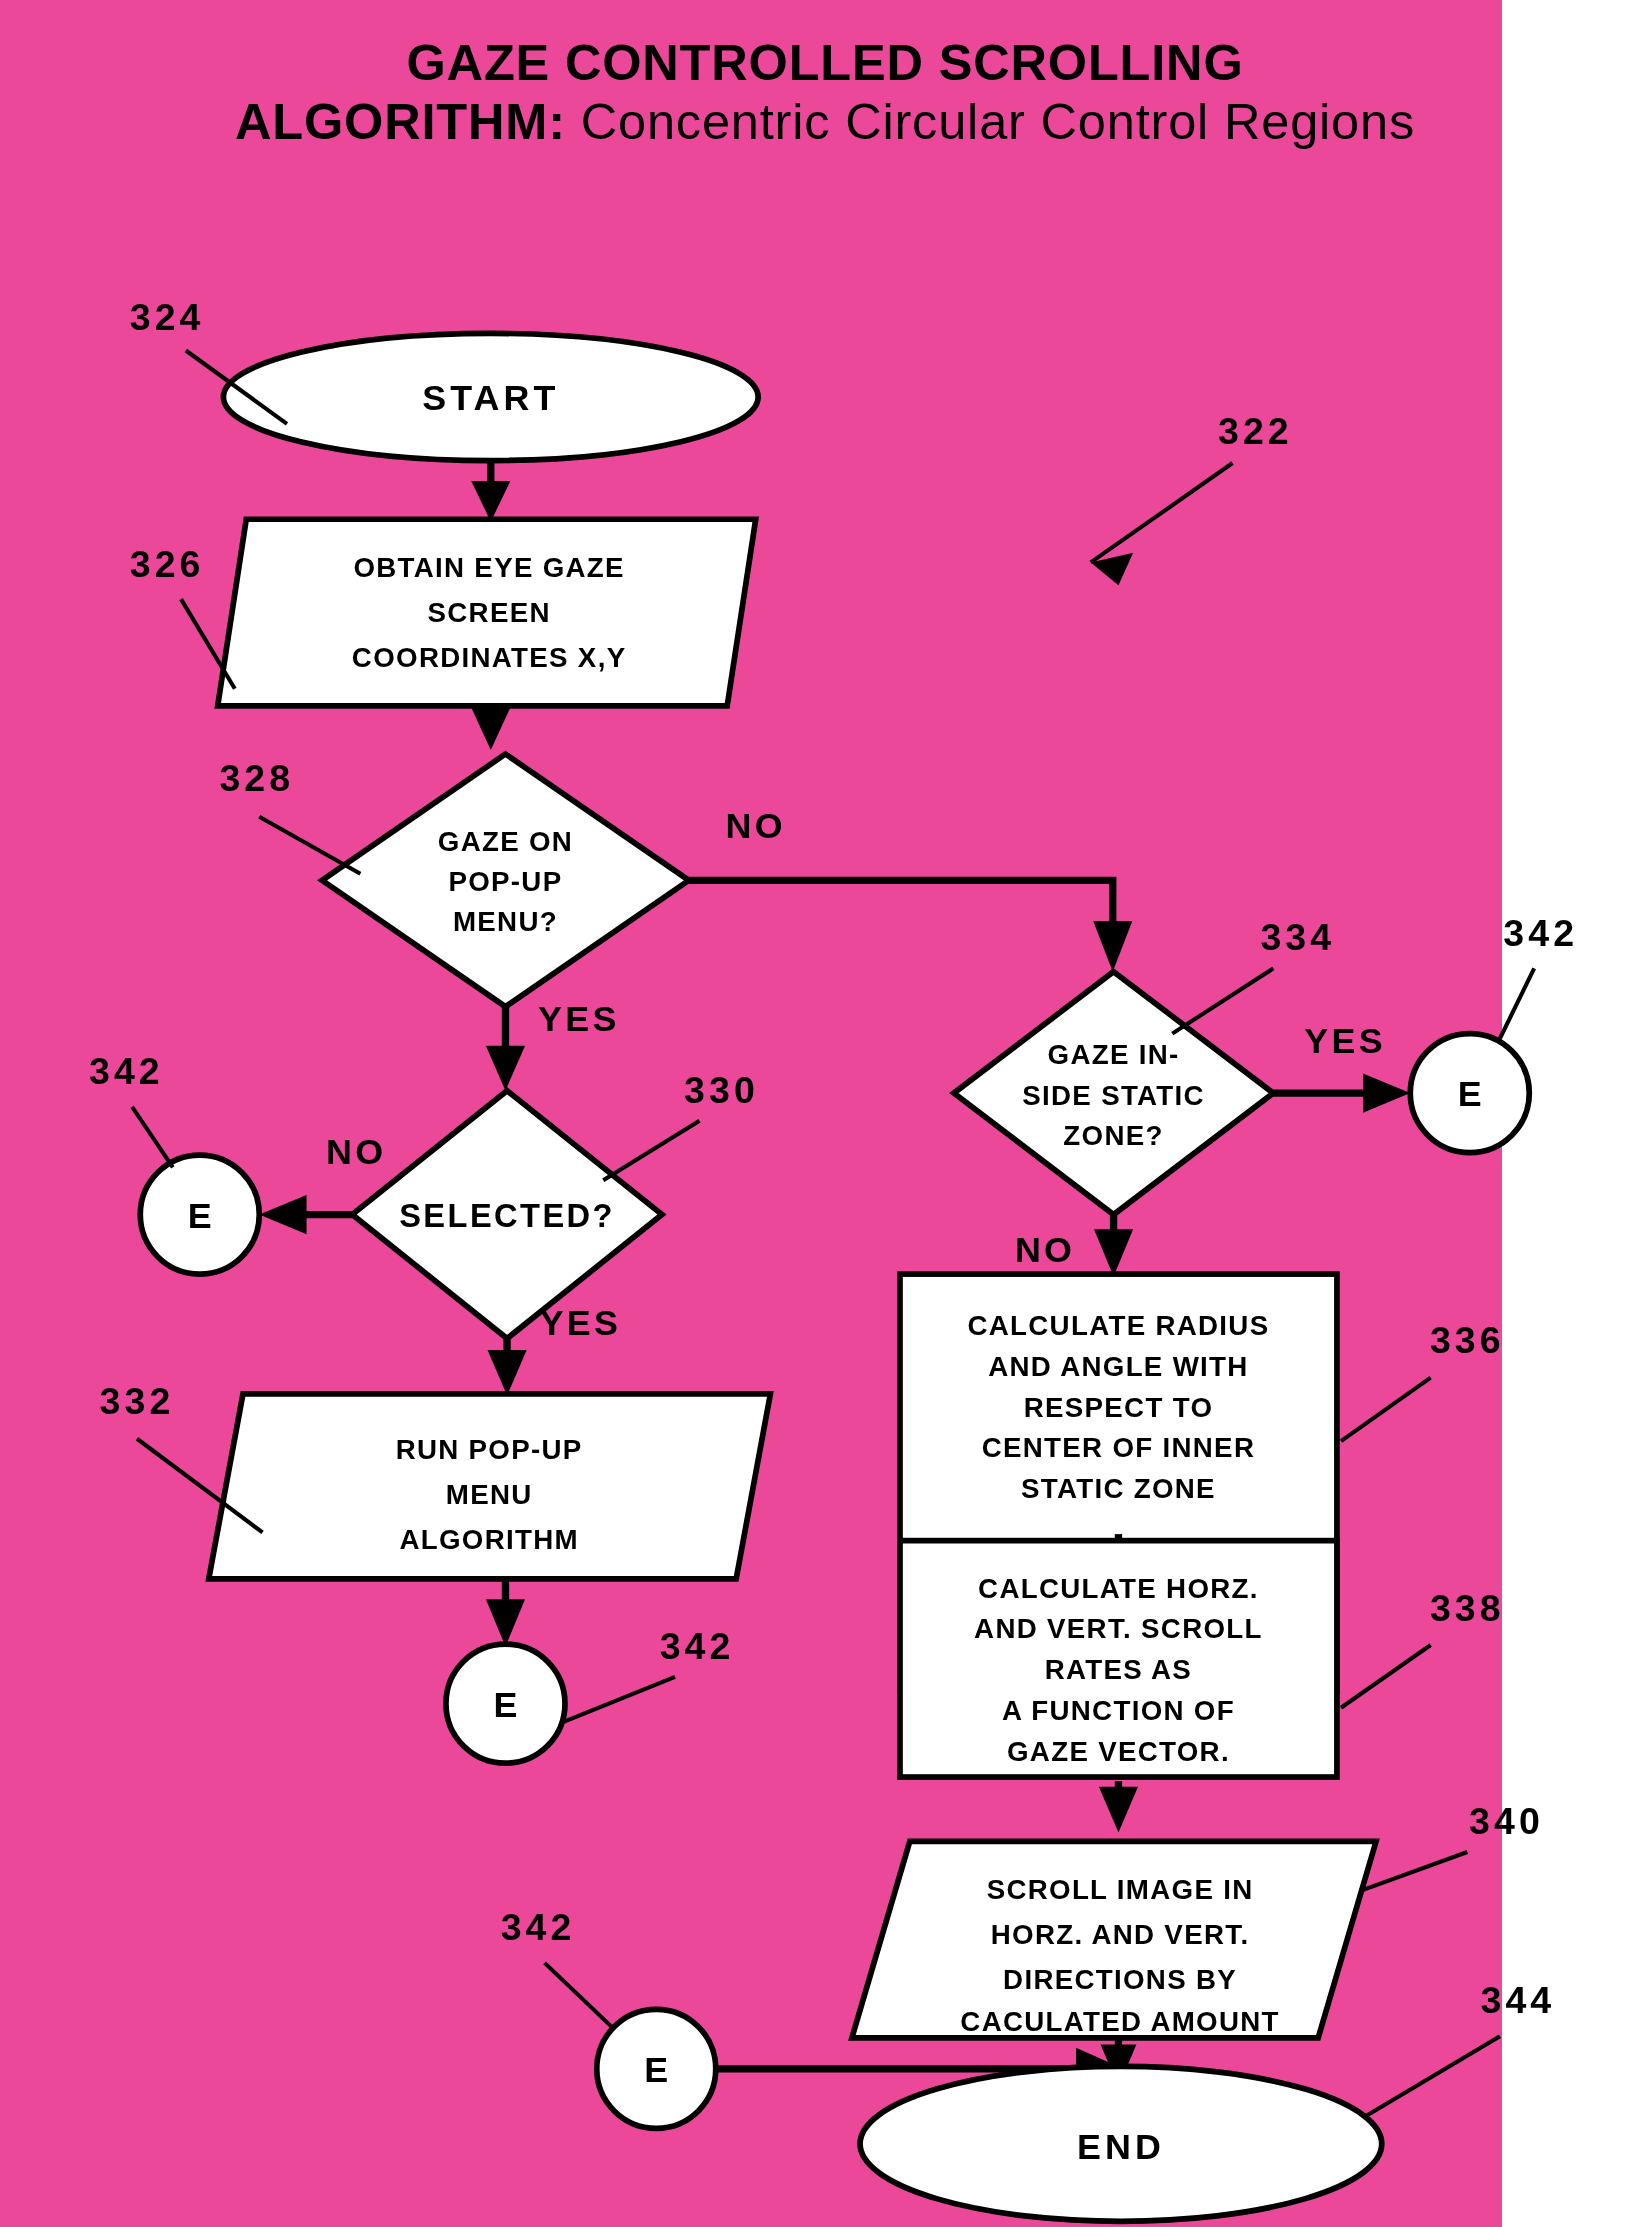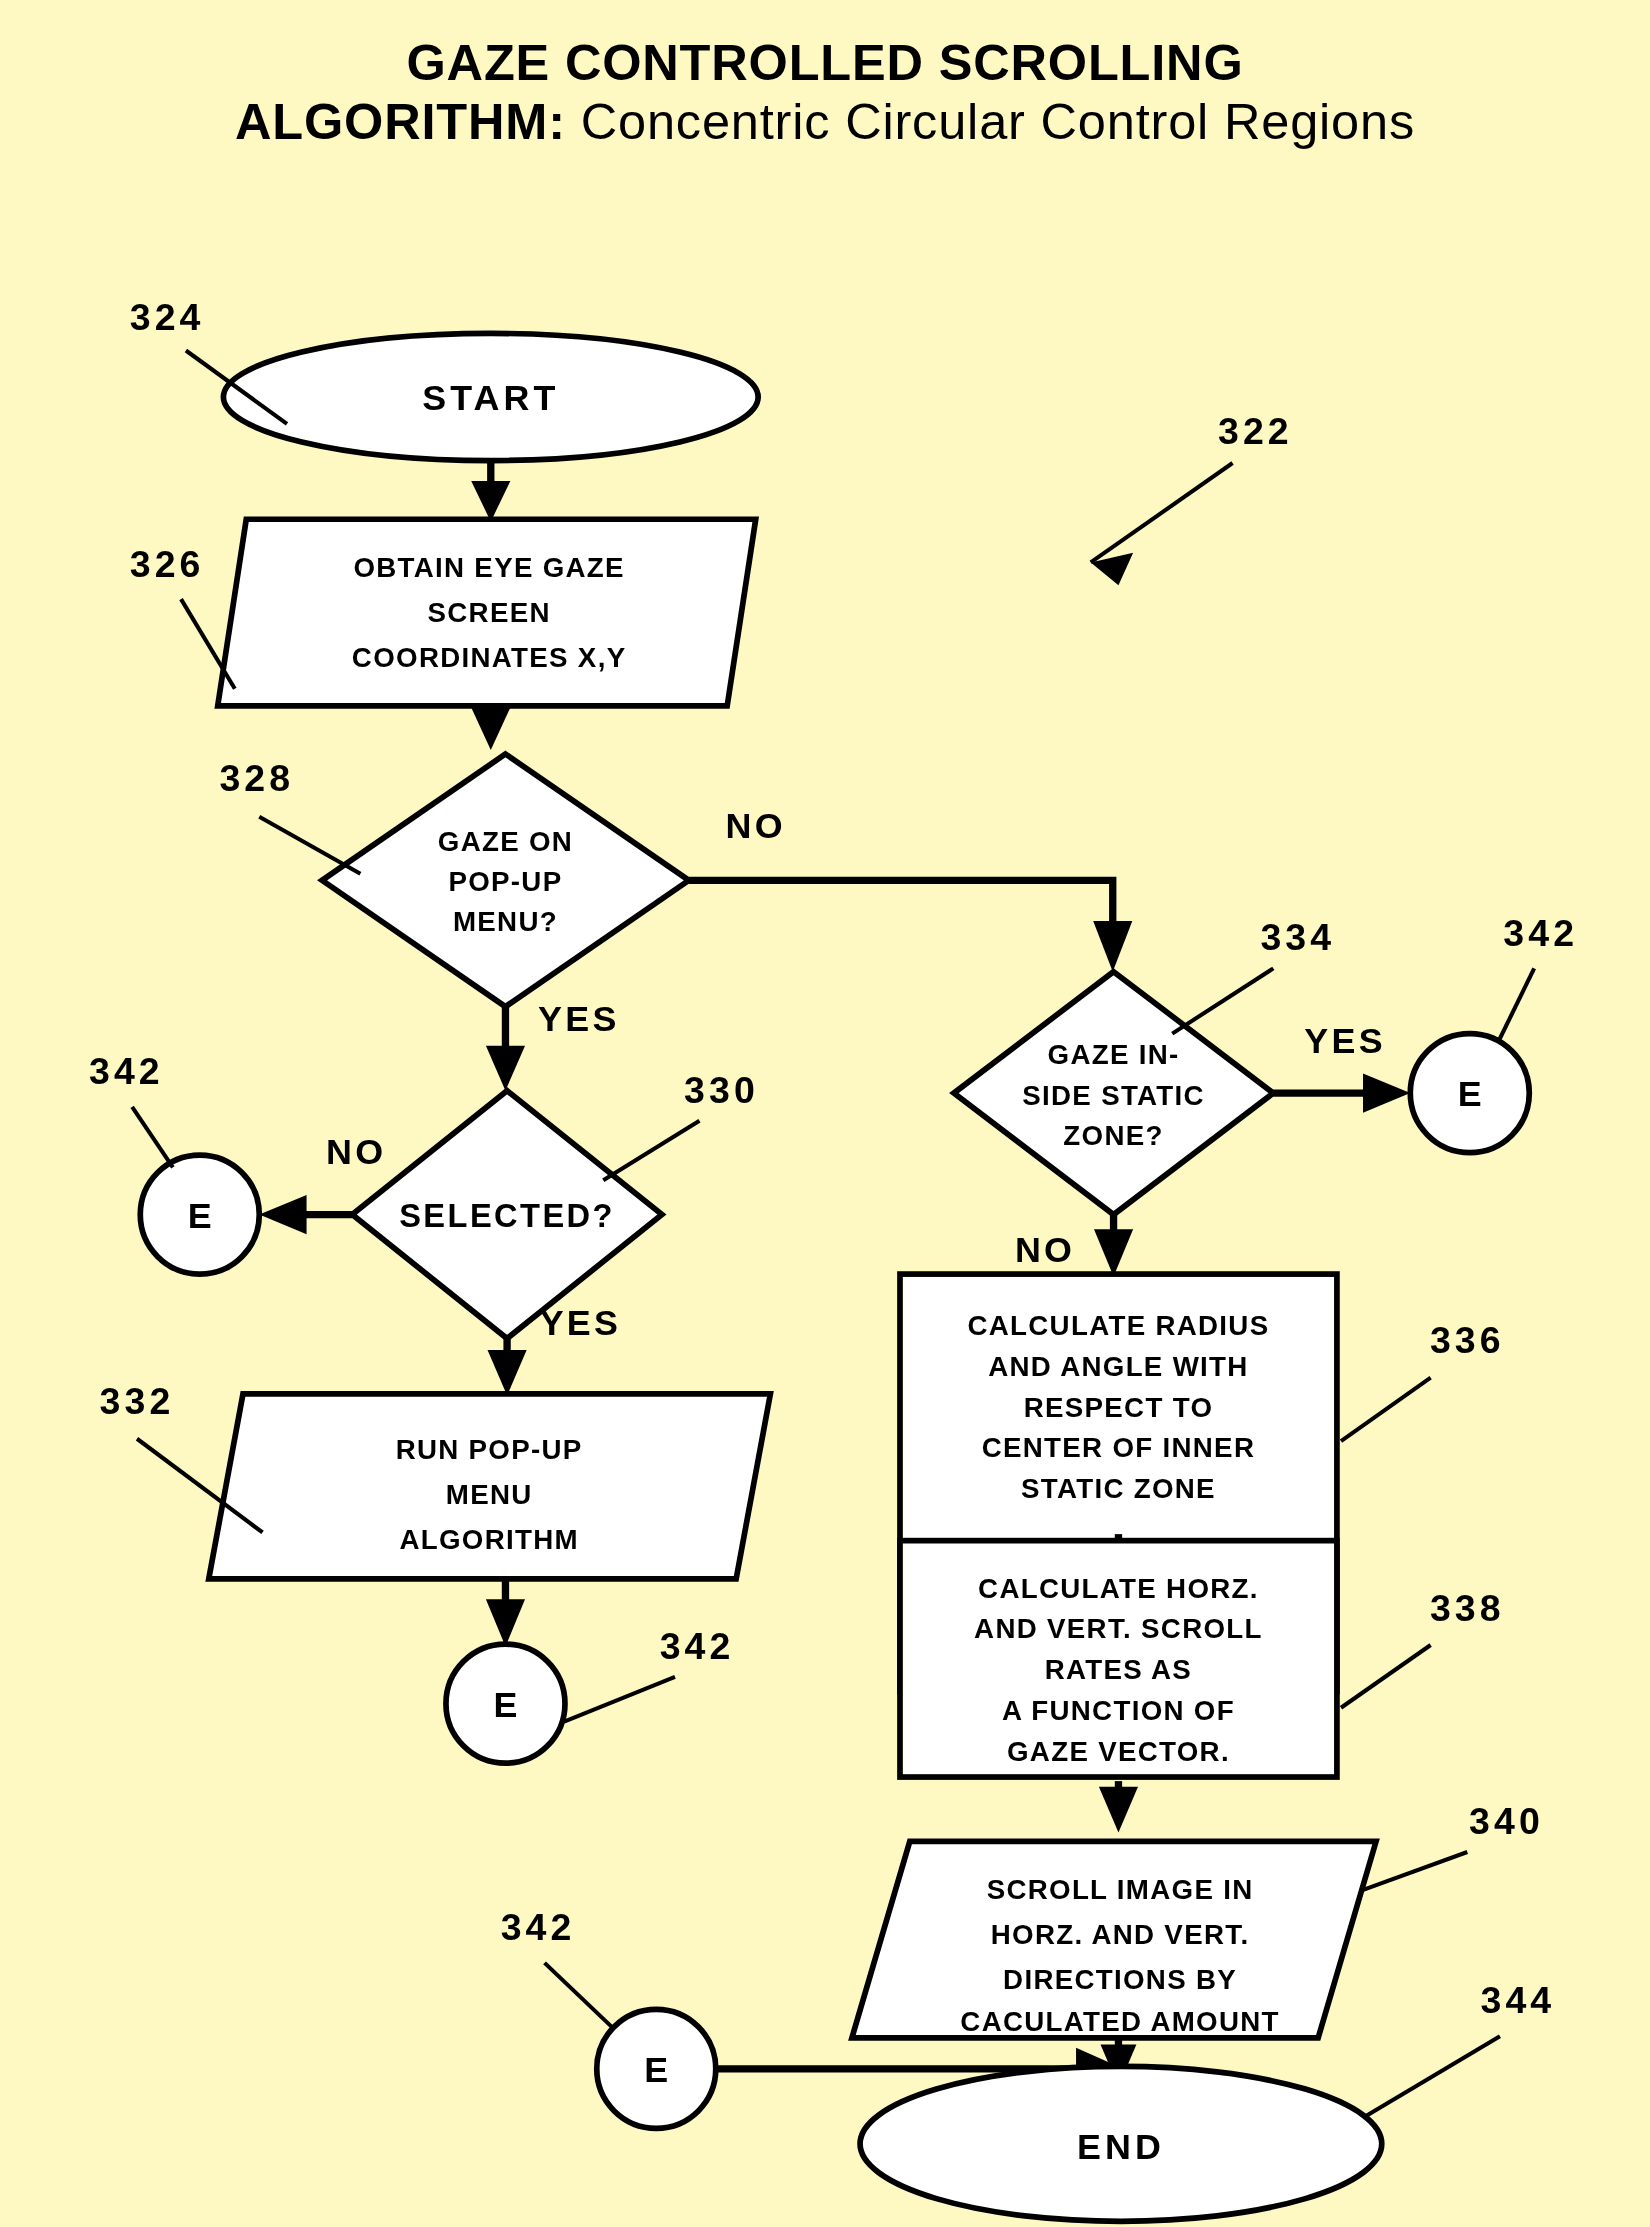--- a/index.html
+++ b/index.html
@@ -1,18 +1,18 @@
 <!DOCTYPE html>
 <html style="font-size:13px"><head>
 <meta charset="utf-8">
 <style>
   html,body{margin:0;padding:0;background:#ffffff;}
   body{width:1650px;height:2227px;overflow:hidden;
        font-family:"Liberation Sans",sans-serif;color:#000;}
-  #page{position:relative;width:1650px;height:2227px;background:#fef9c3;}
+  #page{position:relative;width:1502px;height:2227px;background:#ec4899;}
   svg{display:block;}
   .shape{fill:#ffffff;stroke:#000000;stroke-width:7;stroke-linejoin:miter;}
   .conn{stroke:#000000;stroke-width:9;fill:none;stroke-linecap:butt;}
   .leader{stroke:#000000;stroke-width:5;fill:none;}
   .arrowhead{fill:#000000;stroke:none;}
   text{font-family:"Liberation Sans",sans-serif;font-weight:bold;fill:#000;}
   .t-title{font-size:62px;letter-spacing:1px;}
   .t-node{font-size:34px;letter-spacing:1.6px;}
   .t-node-lg{font-size:40px;letter-spacing:3px;}
   .t-term{font-size:44px;letter-spacing:5px;}

